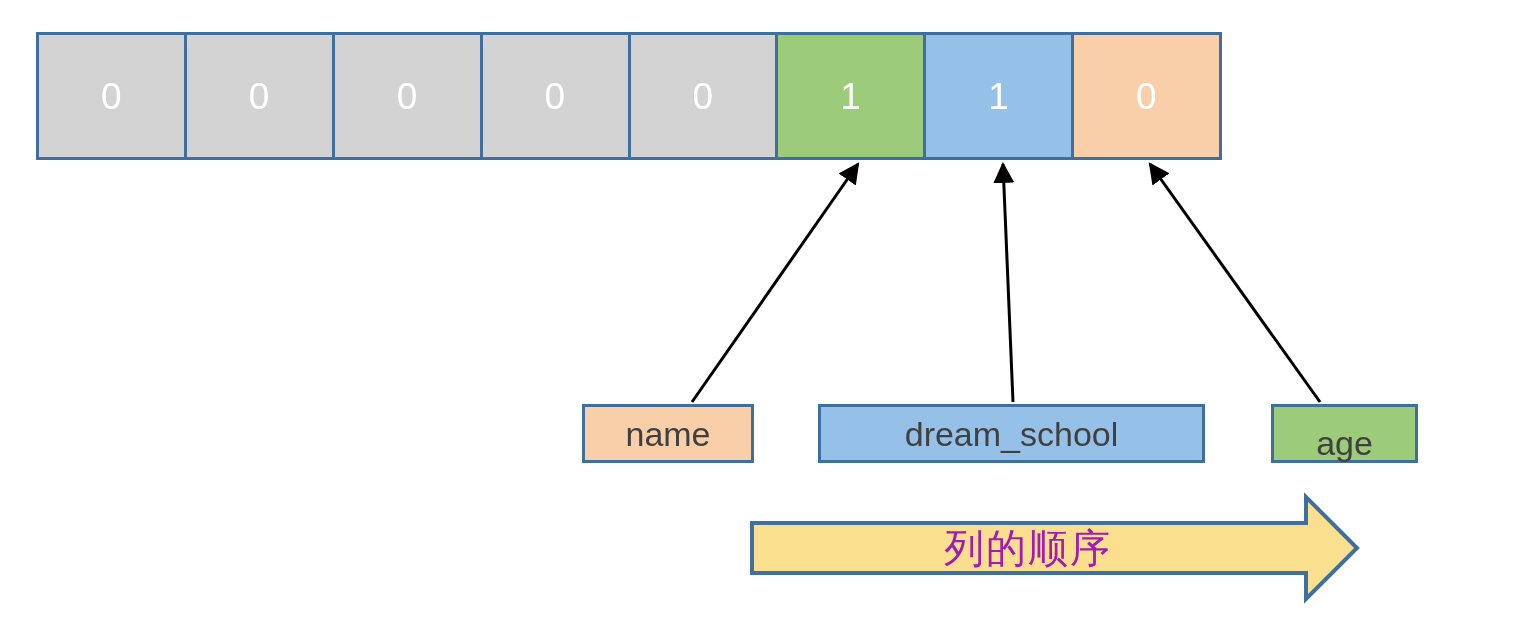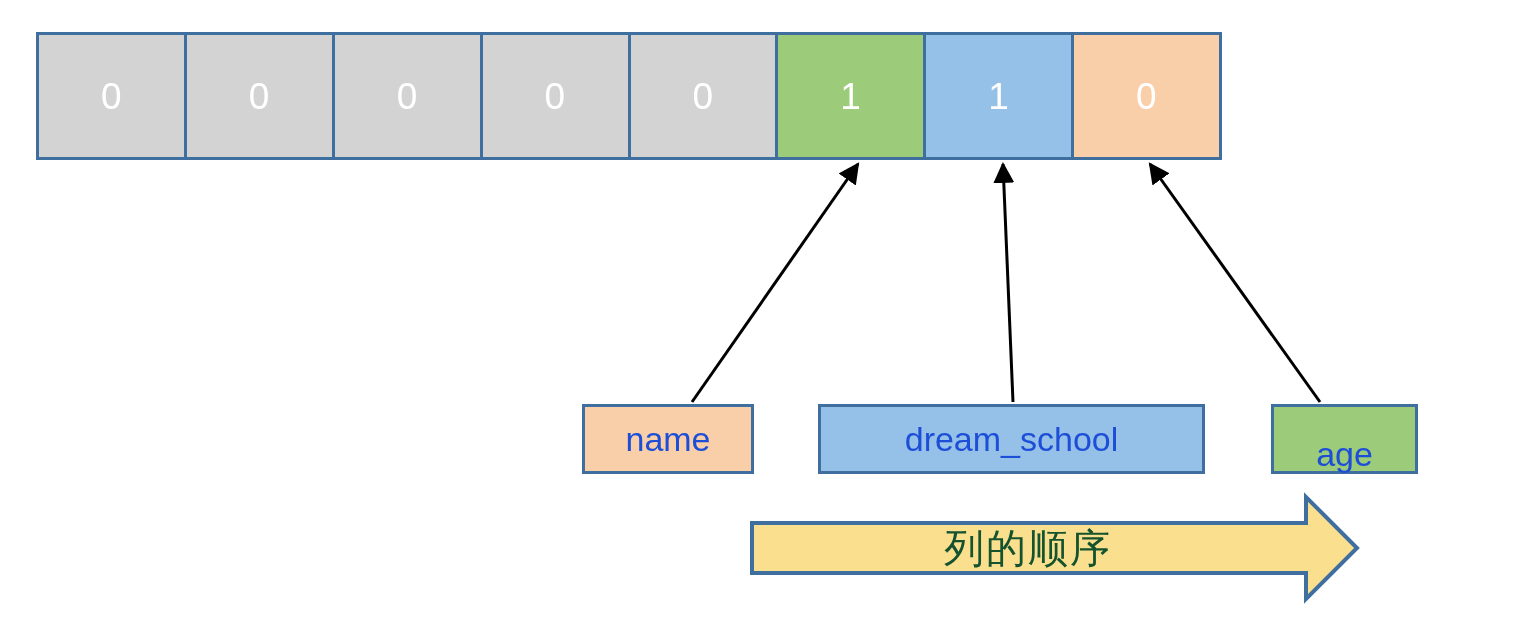--- a/index.html
+++ b/index.html
@@ -61,24 +61,24 @@
   }
 
   
   .col-label {
     position: absolute;
     box-sizing: border-box;
     border: 3px solid #3f6f9f;
     display: flex;
     align-items: center;
     justify-content: center;
-    color: #1d4ed8;
+    color: #404040;
     font-size: 34px;
     line-height: 1;
-    height: 70px;
+    height: 59px;
     top: 404px;
   }
   #label-name {
     left: 582px;
     width: 172px;
     background: #f9cfaa;
   }
   #label-dream-school {
     left: 818px;
     width: 387px;
@@ -108,21 +108,21 @@
     position: absolute;
     left: 0;
     top: 0;
     width: 556px;
     height: 112px;
     display: flex;
     align-items: center;
     justify-content: center;
     font-family: Liberation Sans, sans-serif;
     font-size: 40px;
-    color: #14532d;
+    color: #a21caf;
     letter-spacing: 2px;
   }
 </style>
 </head>
 <body>
 
 <div id="stage">
 
   <div id="bit-array">
     <div class="bit-cell gray">0</div>

